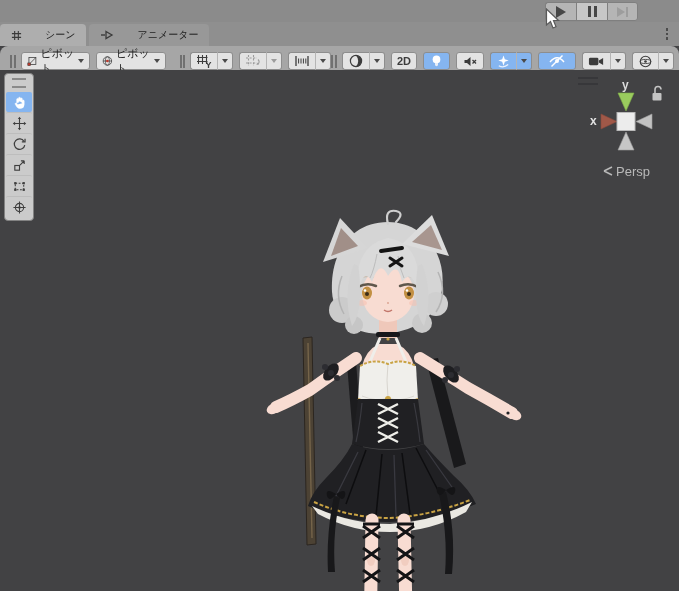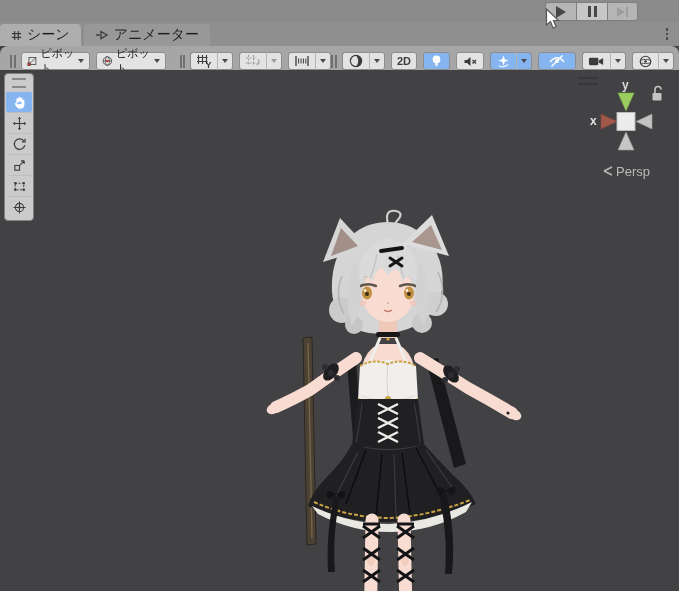--- a/index.html
+++ b/index.html
@@ -19,21 +19,21 @@
   .gly-play{width:0;height:0;border-left:10px solid #474747;border-top:6px solid transparent;border-bottom:6px solid transparent;}
   .gly-pause{display:flex;gap:3px;}
   .gly-pause i{display:block;width:3px;height:11px;background:#474747;}
   .gly-step{display:flex;align-items:center;}
   .gly-step .tri{width:0;height:0;border-left:8px solid #9d9d9d;border-top:5px solid transparent;border-bottom:5px solid transparent;}
   .gly-step .bar{width:2.5px;height:10px;background:#9d9d9d;margin-left:1px;}
   .cursor{position:absolute;left:545px;top:8px;z-index:99;pointer-events:none;}
   
   .tabbar{position:absolute;top:22px;left:0;right:0;height:24px;background:var(--tabbar-bg,#8f8f8f);
           display:flex;align-items:flex-end;}
-  .tab{height:22px;display:flex;align-items:center;gap:5px;padding:0 11px;font-size:14px;color:#1e1e1e;
+  .tab{height:22px;display:flex;align-items:center;gap:23px;padding:0 11px;font-size:10px;color:#1e1e1e;
        border-radius:4px 4px 0 0;white-space:nowrap;}
   .tab.active{background:var(--tab-active-bg,#aeaeae);}
   .tab.inactive{background:#989898;margin-left:3px;margin-top:33px;}
   .kebab{margin-left:auto;margin-right:8px;align-self:center;display:flex;flex-direction:column;gap:2px;padding:3px;}
   .kebab i{width:2.5px;height:2.5px;background:#4c4c4c;display:block;}
   
   .toolbar{position:absolute;top:46px;left:0;right:0;height:22px;background:var(--toolbar-bg,#a6a6a6);
            border-bottom:2px solid #2b2b2b;display:flex;align-items:center;padding:4px 5px;box-sizing:content-box;border-radius:8px;}
   .vhandle{width:2px;height:13px;border-left:2px solid #707070;border-right:2px solid #707070;margin:0 5px;}
   .tbtn{height:18px;background:var(--button-bg,#e3e3e3);border:1px solid #8d8d8d;box-sizing:border-box;

